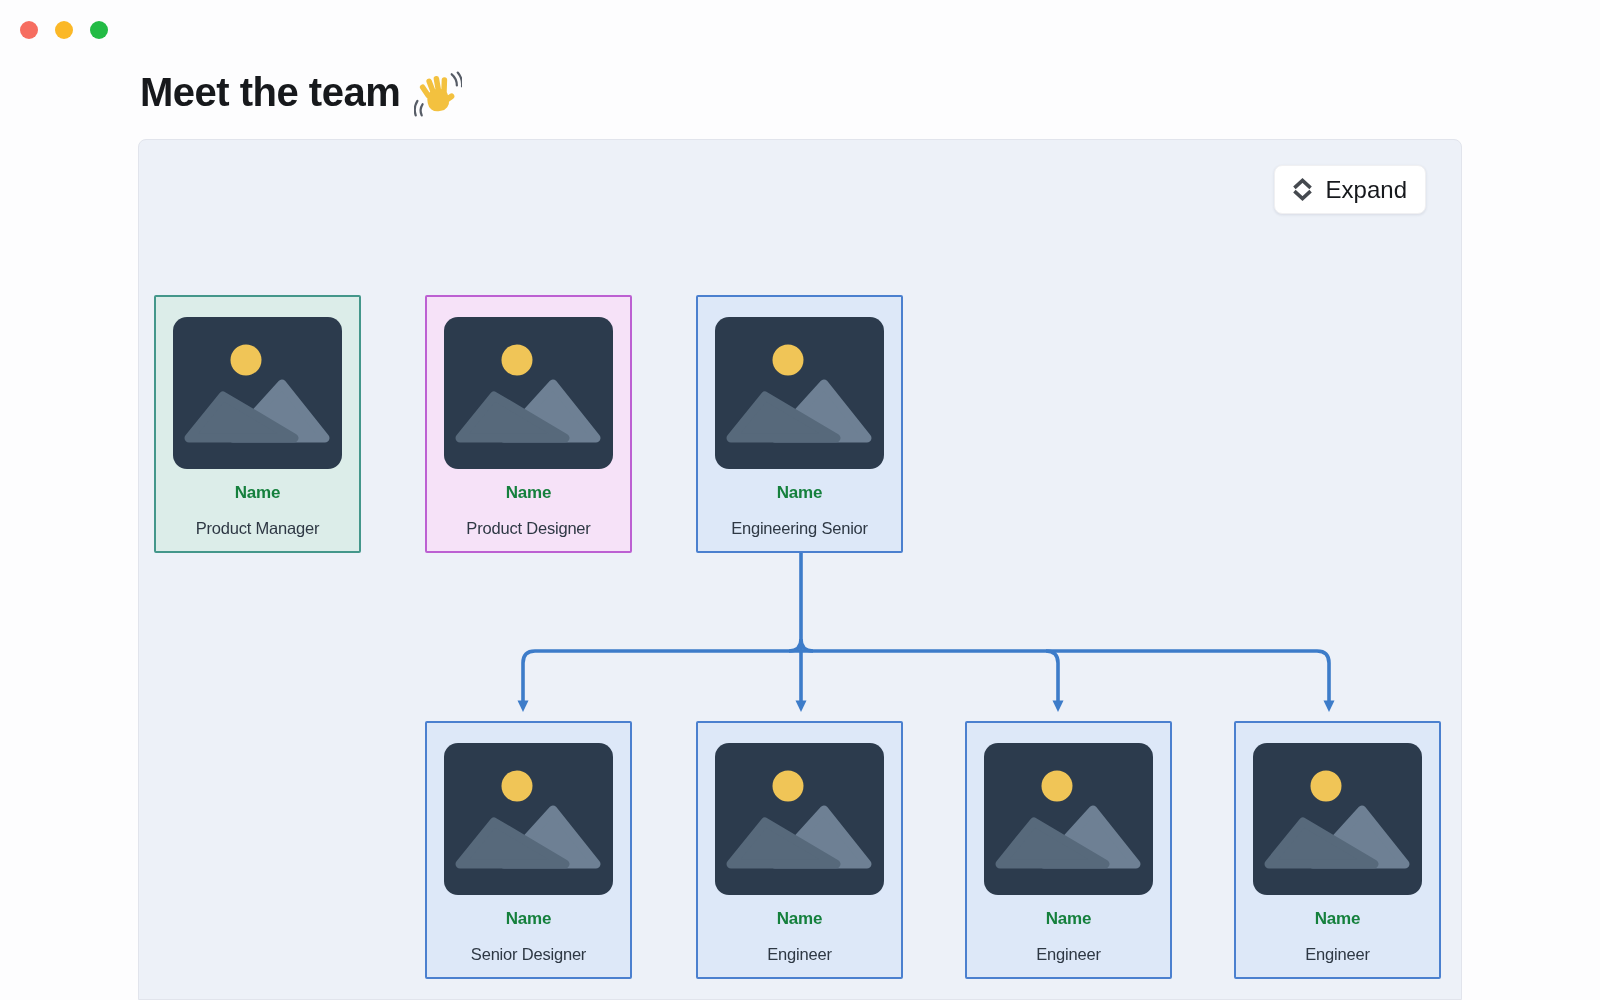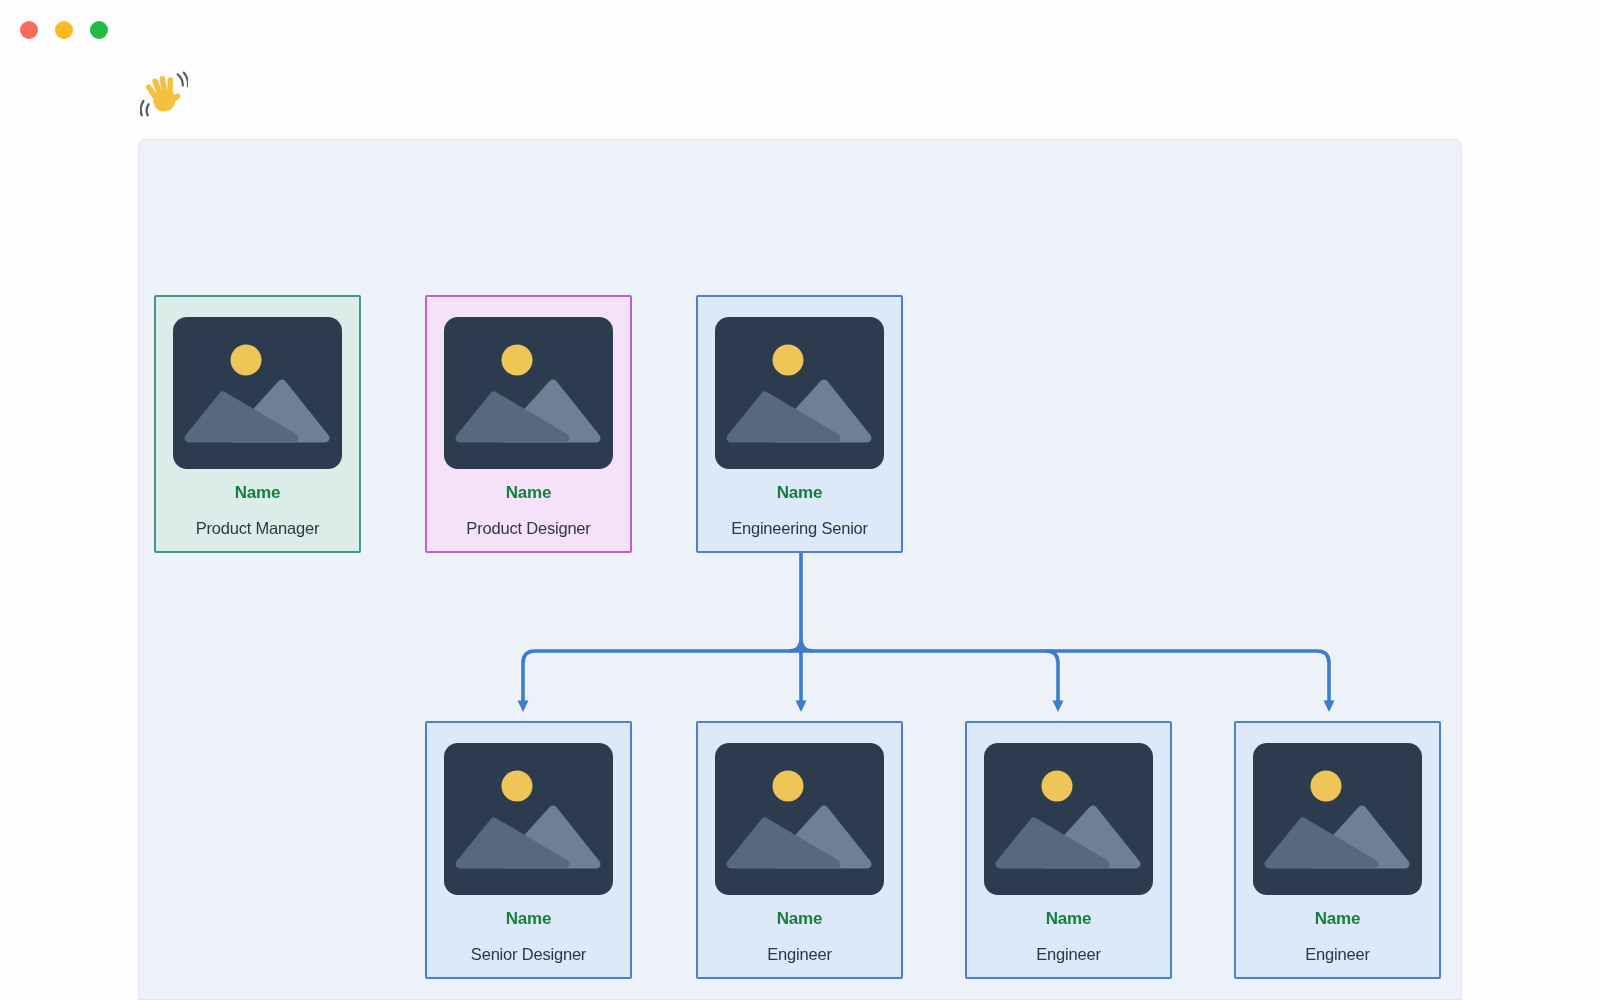--- a/index.html
+++ b/index.html
@@ -52,40 +52,48 @@
 </head>
 <body>
 
 <div class="traffic">
   <div class="dot red"></div>
   <div class="dot yellow"></div>
   <div class="dot green"></div>
 </div>
 
 <h1 class="page-title">
+  <span>Meet the team</span>
   <svg class="hand-icon" viewBox="0 0 56 56" aria-hidden="true">
     <g stroke="#565c66" stroke-width="2.6" stroke-linecap="round" fill="none">
       <path d="M44 5 q 6 5 6 13"></path>
       <path d="M51 3 q 6 7 5 16"></path>
       <path d="M10 40 q -4 6 -1 13"></path>
       <path d="M4 36 q -5 8 -2 17"></path>
     </g>
     <g transform="rotate(-8 28 30)" fill="#f3c13f">
       <rect x="11" y="14" width="6.4" height="18" rx="3.2" transform="rotate(-26 14 23)"></rect>
       <rect x="18.5" y="8.5" width="6.4" height="22" rx="3.2" transform="rotate(-13 21.7 19)"></rect>
       <rect x="26" y="7" width="6.4" height="24" rx="3.2" transform="rotate(-2 29 19)"></rect>
       <rect x="33.5" y="9.5" width="6.4" height="21" rx="3.2" transform="rotate(10 36.7 20)"></rect>
       <rect x="36" y="27" width="6.8" height="16" rx="3.4" transform="rotate(62 39.4 35)"></rect>
       <rect x="15" y="22" width="25" height="26" rx="11"></rect>
     </g>
   </svg>
 </h1>
 
 <div class="panel">
 
+  <button class="expand-btn">
+    <svg viewBox="0 0 24 24" aria-hidden="true" fill="none" stroke="#45494f" stroke-width="3.2" stroke-linecap="square">
+      <path d="M6 9.5 L12 4 L18 9.5"></path>
+      <path d="M6 14.5 L12 20 L18 14.5"></path>
+    </svg>
+    <span class="lbl">Expand</span>
+  </button>
 
   <svg class="connectors" viewBox="0 0 1324 861" aria-hidden="true">
     <g fill="none" stroke="#3d7cc9" stroke-width="3.6" stroke-linejoin="round">
       <path d="M662 413 L662 561"></path>
       <path d="M384 561 L384 523 Q384 511 396 511 L1178 511 Q1190 511 1190 523 L1190 561"></path>
       <path d="M907 511 Q919 511 919 523 L919 561"></path>
       <path d="M650 511 Q662 511 662 499 M674 511 Q662 511 662 499"></path>
     </g>
     <g fill="#3d7cc9">
       <polygon points="378.5,560.5 389.5,560.5 384,572"></polygon>

